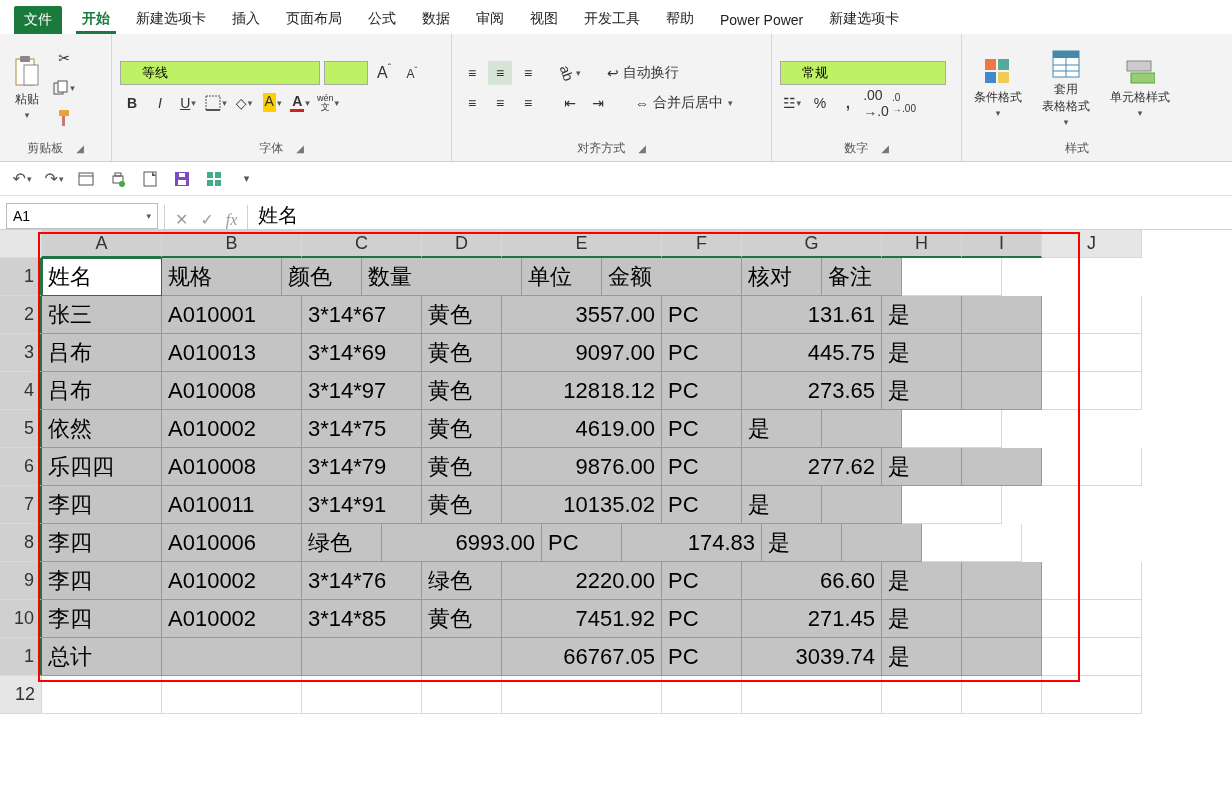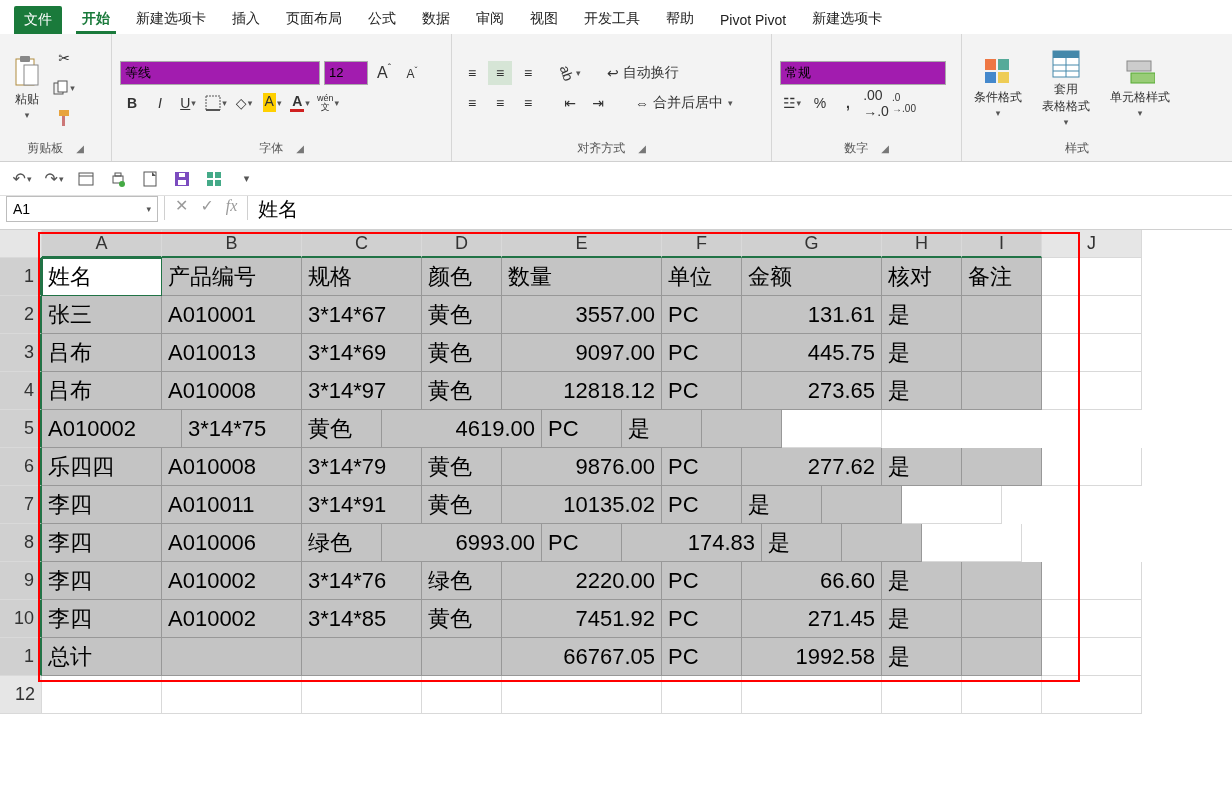--- a/index.html
+++ b/index.html
@@ -14,32 +14,32 @@
   
   .ribbon { background:#f3f3f3; border-bottom:1px solid #d0d0d0; display:flex; height:128px; }
   .rgroup { border-right:1px solid #d6d6d6; padding:4px 8px 2px 8px; display:flex; flex-direction:column; justify-content:space-between; }
   .rgroup-label { font-size:12px; color:#555; text-align:center; padding:3px 0 2px 0; display:flex; align-items:center; justify-content:center; gap:13px;}
   .rgroup-label .dlg { font-size:10px; color:#777; }
   .rgroup-body { display:flex; align-items:center; gap:6px; flex:1; }
   .bigbtn { display:flex; flex-direction:column; align-items:center; justify-content:center; gap:2px; font-size:12px; color:#333; padding:2px 4px; cursor:pointer;}
   .drop { font-size:9px; color:#555;}
   .fontbox { display:flex; flex-direction:column; gap:6px;}
   .frow { display:flex; align-items:center; gap:4px;}
-  select.fake, .fakeinput { height:24px; border:1px solid #aaa; background:#a21caf; font-size:13px; padding:0 4px;}
+  select.fake, .fakeinput { height:24px; border:1px solid #aaa; background:#bef264; font-size:13px; padding:0 21px;}
   .sq { width:24px; height:24px; border:1px solid transparent; display:flex; align-items:center; justify-content:center; font-size:14px; color:#333; cursor:pointer;}
   .tri { font-size:9px; color:#555; margin-left:1px;}
   .underline-a { border-bottom:3px solid #d02020; padding:0 2px; font-weight:600;}
   .highlight-a { background:#ffd000; border-bottom:3px solid #ffd000; padding:0 2px;}
 
   
   .qat { display:flex; align-items:center; gap:12px; height:34px; padding:0 12px; border-bottom:1px solid #e0e0e0;}
   .qat .qbtn{ width:20px; height:20px; display:flex; align-items:center; justify-content:center; color:#555; cursor:pointer;}
 
   
-  .fbar { display:flex; align-items:flex-start; height:34px; border-bottom:1px solid #d0d0d0;}
+  .fbar { display:flex; align-items:flex-end; height:34px; border-bottom:1px solid #d0d0d0;}
   .namebox { width:152px; height:26px; border:1px solid #bdbdbd; margin:0 6px; display:flex; align-items:center; justify-content:space-between; padding:0 6px; font-size:14px; background:#fff;}
   .fx-btns{ display:flex; align-items:center; gap:12px; padding:0 10px; color:#9a9a9a; font-size:16px;}
   .fx-label{ font-style:italic; font-family:"Times New Roman",serif;}
   .fcell { flex:1; padding:0 10px; font-size:20px; color:#000;}
   .vline{width:1px;height:24px;background:#d0d0d0;}
 
   
   .gridwrap{ position:relative; }
   .ch{ border-right:1px solid #d9d9d9; border-bottom:1px solid #d9d9d9; background:#e6e6e6; color:#333; font-size:18px; display:flex; align-items:center; justify-content:center;}
   .ch.sel{ background:#d0d0d0; border-bottom:2px solid #217346;}
@@ -67,21 +67,21 @@
   <div class="tab active">开始</div>
   <div class="tab">新建选项卡</div>
   <div class="tab">插入</div>
   <div class="tab">页面布局</div>
   <div class="tab">公式</div>
   <div class="tab">数据</div>
   <div class="tab">审阅</div>
   <div class="tab">视图</div>
   <div class="tab">开发工具</div>
   <div class="tab">帮助</div>
-  <div class="tab">Pivot Pivot</div>
+  <div class="tab">Power Power</div>
   <div class="tab">新建选项卡</div>
 </div>
 
 <div class="ribbon">
 
   <div class="rgroup" style="width:112px">
     <div class="rgroup-body">
       <div class="bigbtn">
         <svg width="30" height="34">
             <rect x="4" y="4" width="18" height="26" fill="#fff" stroke="#b08b3e"></rect>
@@ -346,21 +346,20 @@
     <div class="ch sel cF">F</div>
     <div class="ch sel cG">G</div>
     <div class="ch sel cH">H</div>
     <div class="ch sel cI">I</div>
     <div class="ch cJ">J</div>
   </div>
 
   <div class="row">
     <div class="rowhead sel">1</div>
     <div class="cell cA active">姓名</div>
-    <div class="cell cB">产品编号</div>
     <div class="cell cC">规格</div>
     <div class="cell cD">颜色</div>
     <div class="cell cE">数量</div>
     <div class="cell cF">单位</div>
     <div class="cell cG">金额</div>
     <div class="cell cH">核对</div>
     <div class="cell cI">备注</div>
     <div class="cell plain cJ"></div>
   </div>
 
@@ -399,20 +398,21 @@
         <div class="cell cD">黄色</div>
         <div class="cell cE num">12818.12</div>
         <div class="cell cF">PC</div>
         <div class="cell cG num">273.65</div>
         <div class="cell cH">是</div>
         <div class="cell cI"></div>
         <div class="cell plain cJ"></div>
       </div>
       <div class="row">
         <div class="rowhead sel">5</div>
+        <div class="cell cA">依然</div>
         <div class="cell cB">A010002</div>
         <div class="cell cC">3*14*75</div>
         <div class="cell cD">黄色</div>
         <div class="cell cE num">4619.00</div>
         <div class="cell cF">PC</div>
         <div class="cell cH">是</div>
         <div class="cell cI"></div>
         <div class="cell plain cJ"></div>
       </div>
       <div class="row">
@@ -479,21 +479,21 @@
         <div class="cell plain cJ"></div>
       </div>
       <div class="row">
         <div class="rowhead sel">1</div>
         <div class="cell cA">总计</div>
         <div class="cell cB"></div>
         <div class="cell cC"></div>
         <div class="cell cD"></div>
         <div class="cell cE num">66767.05</div>
         <div class="cell cF">PC</div>
-        <div class="cell cG num">1992.58</div>
+        <div class="cell cG num">3039.74</div>
         <div class="cell cH">是</div>
         <div class="cell cI"></div>
         <div class="cell plain cJ"></div>
       </div>
     </div>
 
   <div class="row">
     <div class="rowhead">12</div>
     <div class="cell plain cA"></div>
     <div class="cell plain cB"></div>

